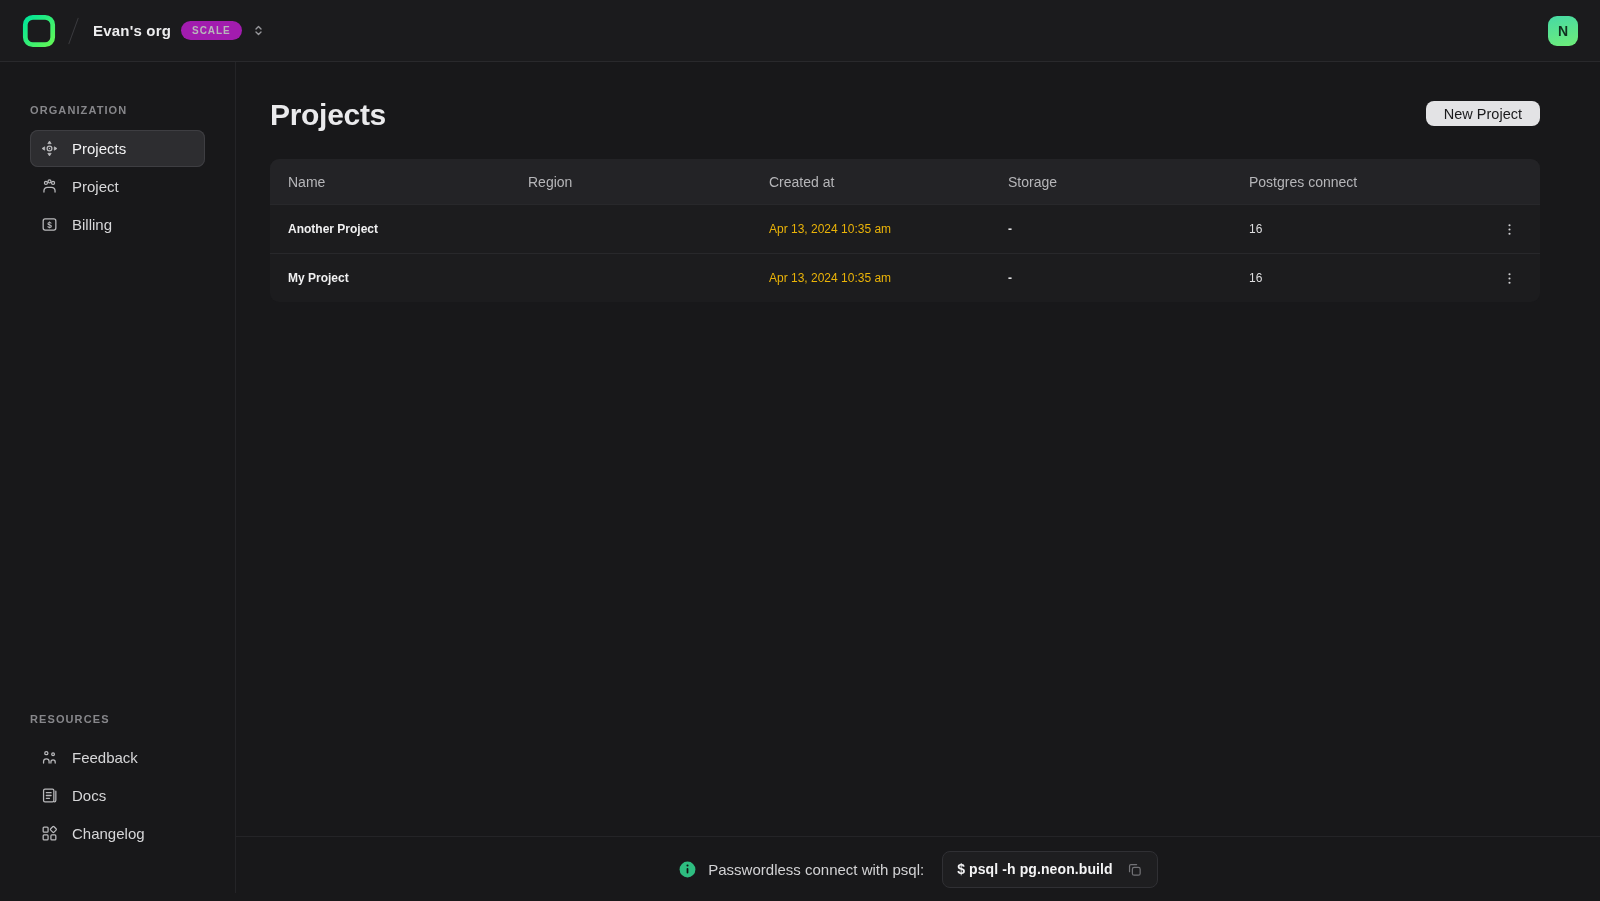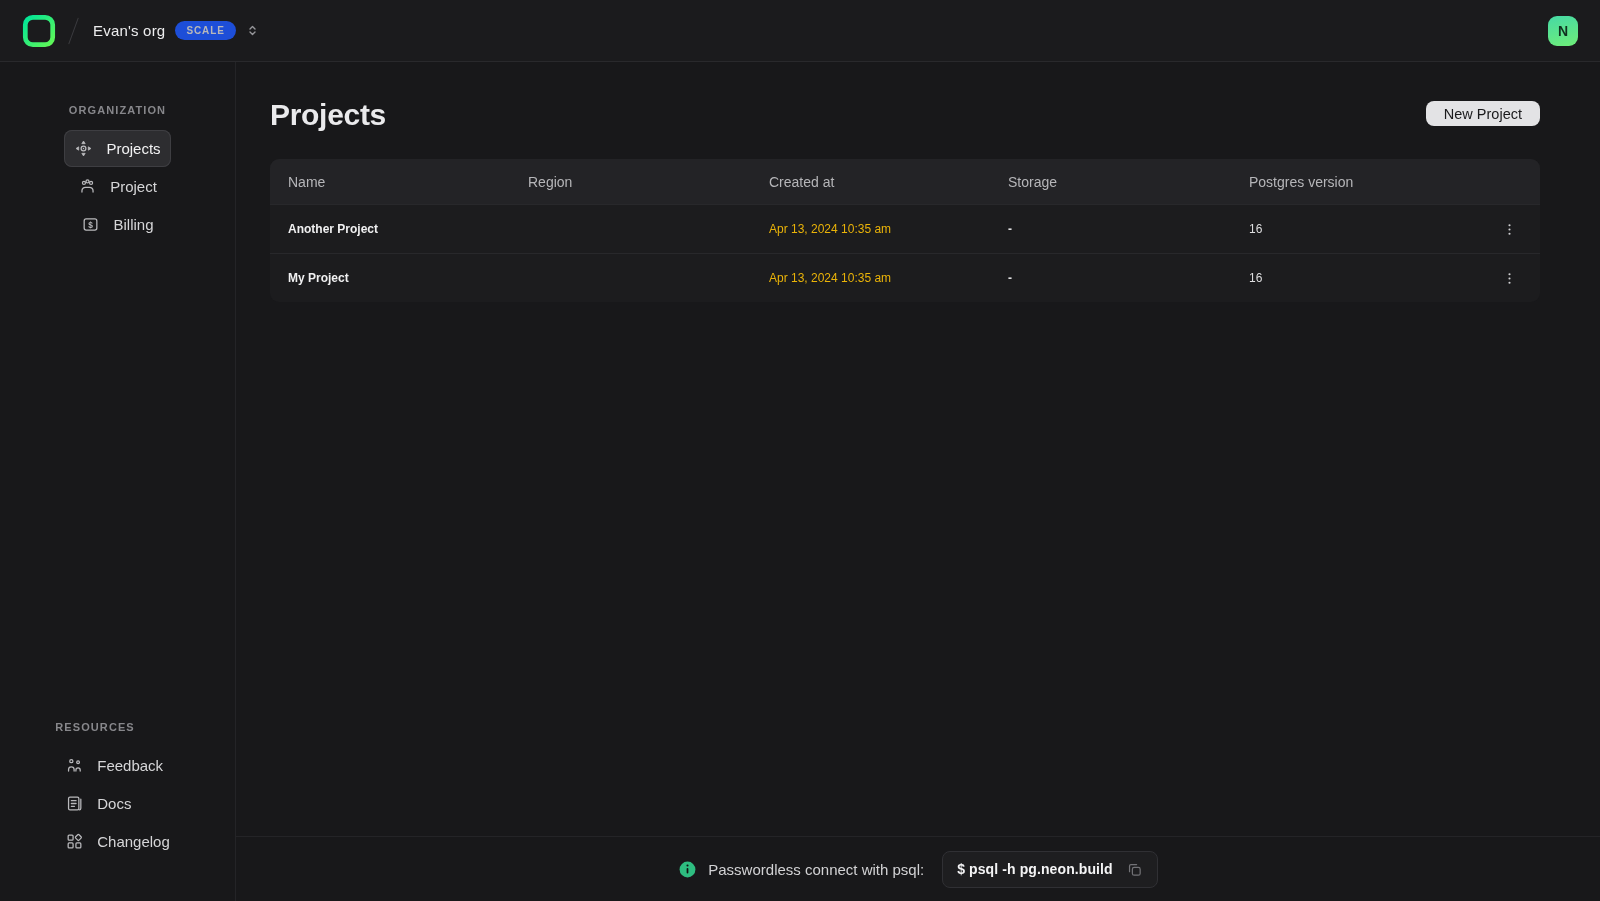--- a/index.html
+++ b/index.html
@@ -11,40 +11,40 @@
   }
 
   
   .topbar {
     position:absolute; top:0; left:0; right:0; height:62px;
     background:#1b1b1d; border-bottom:1px solid #29292c;
     display:flex; align-items:center; padding:0 22px;
   }
   .logo { width:34px; height:34px; display:flex; cursor:pointer; }
   .slash { width:1px; height:28px; background:#3b3b3f; transform:rotate(20deg); margin:0 19px 0 17px; }
-  .org-name { font-size:15px; font-weight:400; color:#ededee; letter-spacing:.2px; }
+  .org-name { font-size:15px; font-weight:700; color:#ededee; letter-spacing:.2px; }
   .badge {
-    margin-left:10px; background:#1d4ed8; color:#b7b7ba;
+    margin-left:10px; background:#a21caf; color:#b7b7ba;
     font-size:10px; font-weight:700; letter-spacing:.9px;
     padding:4px 11px; border-radius:999px;
   }
   .chev { margin-left:9px; color:#97979b; display:flex; cursor:pointer; }
   .avatar {
     margin-left:auto; width:30px; height:30px; border-radius:9px;
     background:linear-gradient(165deg,#46d9a5,#6fee78);
     display:flex; align-items:center; justify-content:center;
     font-size:14px; font-weight:700; color:#11301f; cursor:pointer;
   }
 
   
   .sidebar {
-    position:absolute; top:62px; left:0; bottom:0; width:236px;
+    position:absolute; top:62px; left:0; bottom:8px; width:236px;
     border-right:1px solid #242427;
     padding:42px 30px 40px 30px;
-    display:flex; flex-direction:column;align-items:center;
+    display:flex; flex-direction:column;
   }
   .section-label { font-size:11px; font-weight:700; letter-spacing:1.1px; color:#87878b; margin-bottom:14px; }
   .side-item {
     display:flex; align-items:center; gap:13px; height:37px; padding:0 10px;
     border-radius:8px; font-size:15px; color:#d6d6d8; margin:0 0 1px 0; cursor:pointer;
   }
   .side-item.active { background:#2d2d30; box-shadow:inset 0 0 0 1px #3e3e42; color:#f2f2f3; }
   .side-item .ico { width:19px; height:19px; color:#b9b9bc; display:flex; flex:none; }
   .side-item.dim { color:#8b8b8f; }
   .side-item.dim .ico { color:#7a7a7e; }
@@ -202,21 +202,21 @@
     <h1 class="page-title">Projects</h1>
     <button class="btn-primary">New Project</button>
   </div>
 
   <section class="table">
     <div class="t-head">
       <span>Name</span>
       <span>Region</span>
       <span>Created at</span>
       <span>Storage</span>
-      <span>Postgres version</span>
+      <span>Postgres connect</span>
       <span></span>
     </div>
 
     <div class="t-row">
       <span class="cell-name">Another Project</span>
       <span class="cell-region"></span>
       <span class="cell-date">Apr 13, 2024 10:35 am</span>
       <span class="cell-storage">-</span>
       <span class="cell-version">16</span>
       <button class="kebab">

